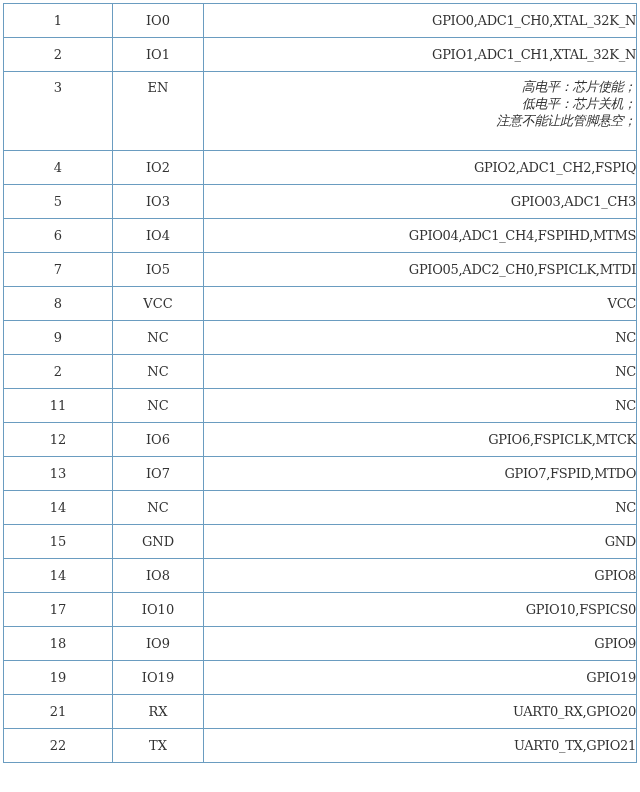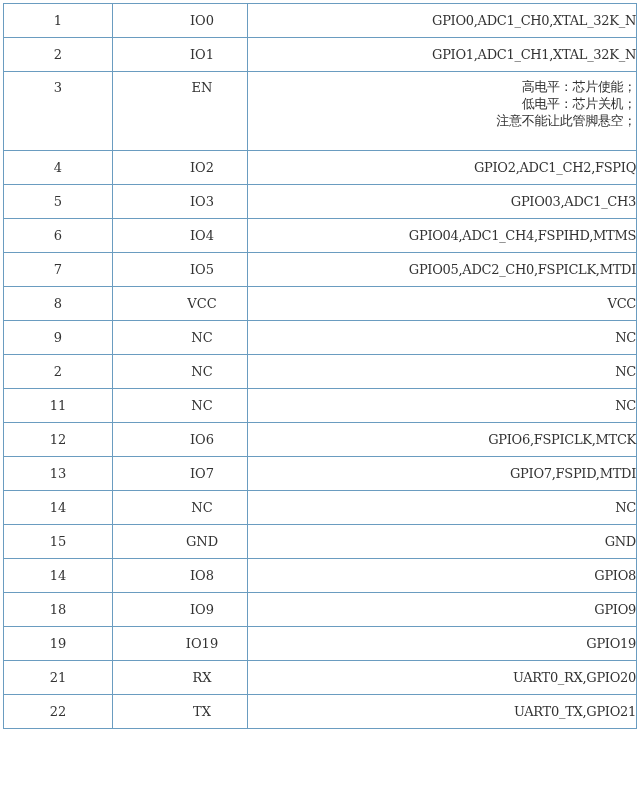--- a/index.html
+++ b/index.html
@@ -12,24 +12,24 @@
     font-size: 13px;
     color: #333333;
   }
   td {
     border: 1.5px solid #6a9cc0;
     padding: 0;
     height: 33px;
     vertical-align: middle;
   }
   td.pin { width: 108px; text-align: center; }
-  td.name { width: 90px; text-align: center; padding-left: 44px; }
+  td.name { width: 90px; text-align: center; }
   td.func { text-align: right; padding-left: 6px; letter-spacing: -0.3px; }
   tr.tall td { height: 70px; vertical-align: top; padding-top: 8px; }
-  tr.tall td.func { line-height: 17px; padding-top: 6px; }
+  tr.tall td.func { line-height: 17px; padding-top: 6px; font-style: italic; }
   .line { display: block; }
 </style>
 </head>
 <body>
 
 <table>
   <tbody>
     <tr>
       <td class="pin">1</td>
       <td class="name">IO0</td>
@@ -90,36 +90,41 @@
       <td class="func">NC</td>
     </tr>
     <tr>
       <td class="pin">12</td>
       <td class="name">IO6</td>
       <td class="func">GPIO6,FSPICLK,MTCK</td>
     </tr>
     <tr>
       <td class="pin">13</td>
       <td class="name">IO7</td>
-      <td class="func">GPIO7,FSPID,MTDI</td>
+      <td class="func">GPIO7,FSPID,MTDO</td>
     </tr>
     <tr>
       <td class="pin">14</td>
       <td class="name">NC</td>
       <td class="func">NC</td>
     </tr>
     <tr>
       <td class="pin">15</td>
       <td class="name">GND</td>
       <td class="func">GND</td>
     </tr>
     <tr>
       <td class="pin">14</td>
       <td class="name">IO8</td>
       <td class="func">GPIO8</td>
+    </tr>
+    <tr>
+      <td class="pin">17</td>
+      <td class="name">IO10</td>
+      <td class="func">GPIO10,FSPICS0</td>
     </tr>
     <tr>
       <td class="pin">18</td>
       <td class="name">IO9</td>
       <td class="func">GPIO9</td>
     </tr>
     <tr>
       <td class="pin">19</td>
       <td class="name">IO19</td>
       <td class="func">GPIO19</td>

